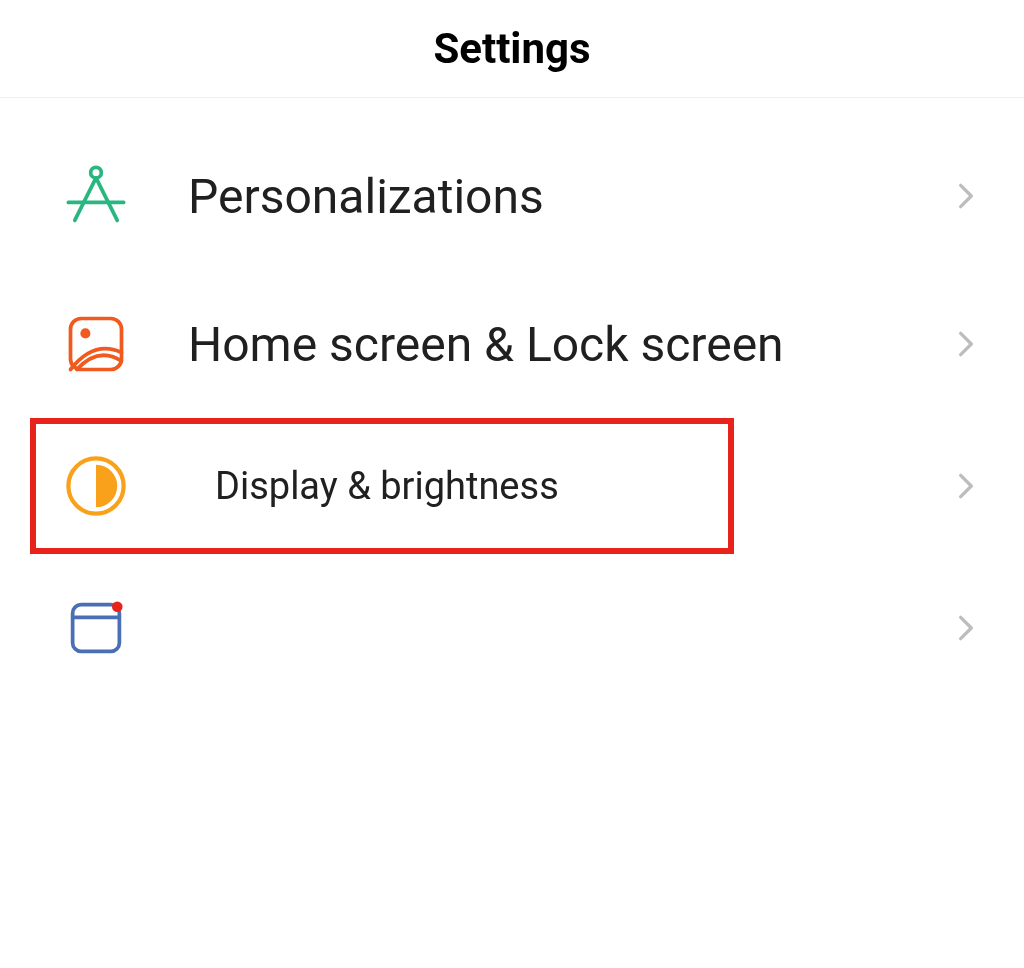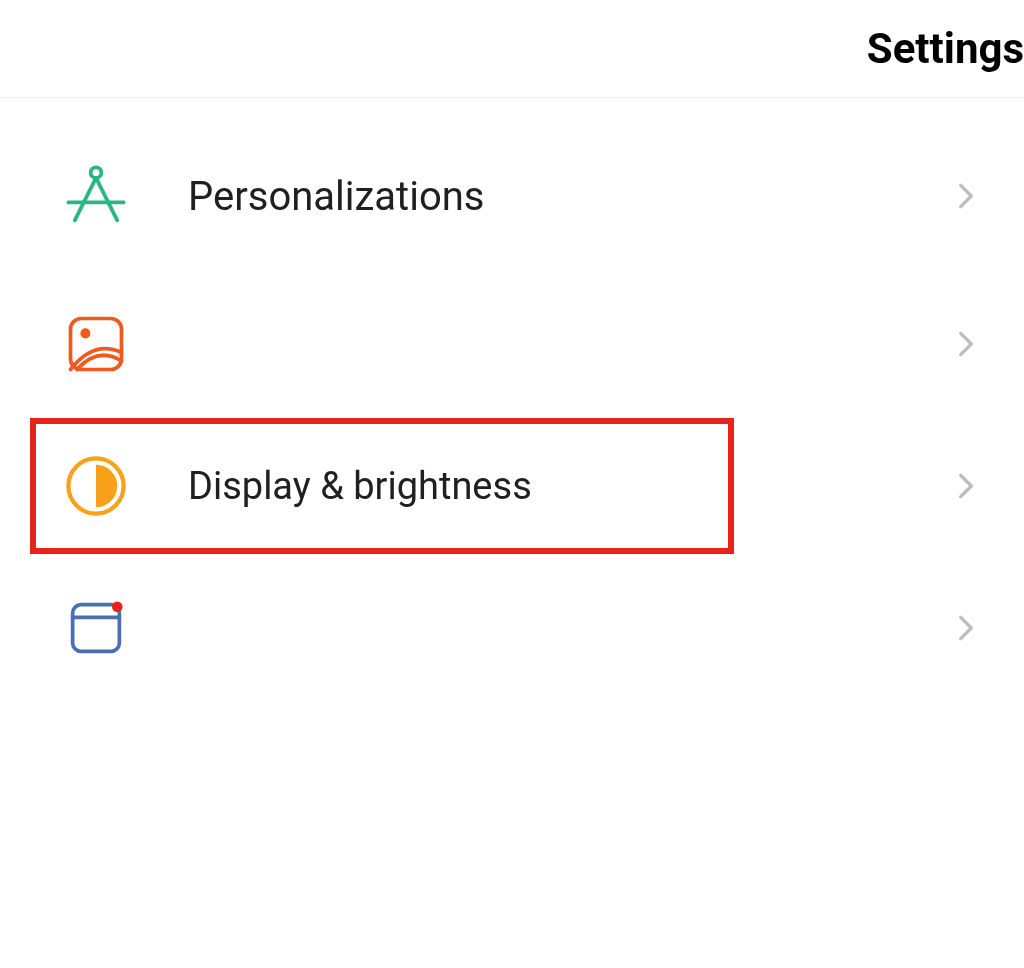--- a/index.html
+++ b/index.html
@@ -6,21 +6,21 @@
       margin: 0;
       padding: 0;
       box-sizing: border-box;
     }
     body {
       font-family: -apple-system, BlinkMacSystemFont, 'Segoe UI', Roboto, Helvetica, Arial, sans-serif;
       background: #ffffff;
       width: 1024px;
     }
     .header {
-      text-align: right;
+      text-align: center;
       padding: 24px 0;
       border-bottom: 1px solid #eeeeee;
     }
     .header-title {
       font-size: 42px;
       font-weight: 700;
       color: #000000;
     }
     .settings-list {
       padding-top: 24px;
@@ -31,20 +31,21 @@
       padding: 40px 62px 40px 62px;
       position: relative;
     }
     .highlight-wrapper {
       border: 6px solid #e8231b;
       margin-left: 30px;
       margin-right: 290px;
       padding: 28px 26px;
       display: flex;
       align-items: center;
+      gap: 27px;
     }
     .highlight-wrapper .icon-slot {
       width: 68px;
       height: 68px;
       flex-shrink: 0;
     }
     .highlight-wrapper .item-label {
       font-size: 38px;
       color: #202020;
       margin-left: 58px;
@@ -55,21 +56,21 @@
       flex-shrink: 0;
       display: flex;
       align-items: center;
       justify-content: center;
     }
     .icon-slot svg {
       width: 100%;
       height: 100%;
     }
     .item-label {
-      font-size: 40px;
+      font-size: 48px;
       color: #202020;
       margin-left: 58px;
       flex-grow: 1;
     }
     .chevron {
       width: 32px;
       height: 32px;
       flex-shrink: 0;
       position: absolute;
       right: 42px;
@@ -115,20 +116,21 @@
   <div class="row">
     <div class="settings-item">
       <span class="icon-slot">
         <svg viewBox="0 0 64 64" fill="none" stroke="#f05a1e" stroke-width="3.5" stroke-linecap="round" stroke-linejoin="round">
           <rect x="8" y="8" width="48" height="48" rx="10"></rect>
           <circle cx="22" cy="22" r="3" fill="#f05a1e"></circle>
           <path d="M8 56 Q 30 28 56 40"></path>
           <path d="M14 56 Q 34 34 56 48"></path>
         </svg>
       </span>
+      <span class="item-label">Home screen &amp; Lock screen</span>
     </div>
     <span class="chevron">
       <svg viewBox="0 0 24 24" fill="none" stroke="#bdbdbd" stroke-width="2.5" stroke-linecap="round" stroke-linejoin="round">
         <polyline points="8 4 16 12 8 20"></polyline>
       </svg>
     </span>
   </div>
 
   <div class="row">
     <div class="highlight-wrapper">

